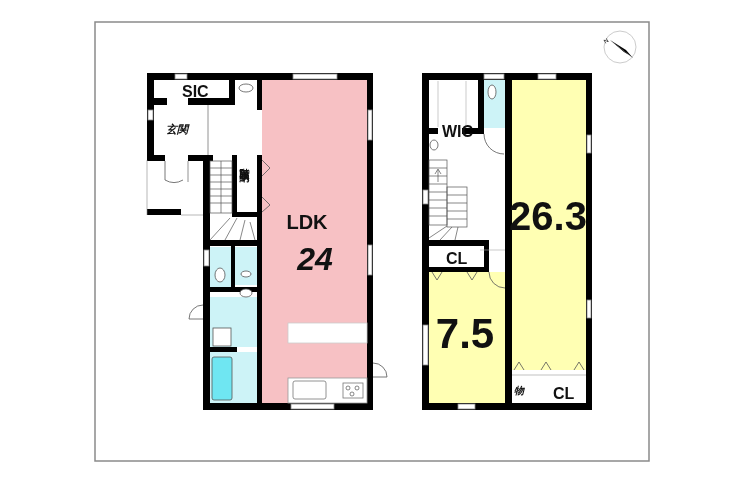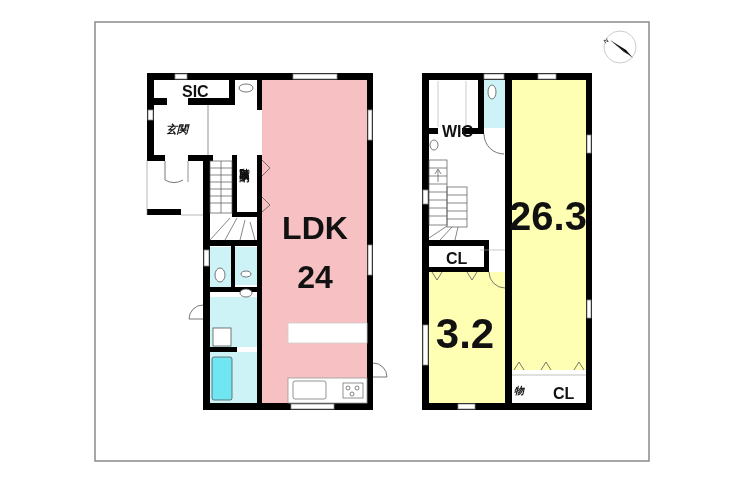--- a/index.html
+++ b/index.html
@@ -191,21 +191,21 @@
     <line x1="512" y1="375" x2="586" y2="375" stroke="#999" stroke-width="0.6"></line>
     <path d="M514,370 L519,362 L524,370" fill="none" stroke="#555" stroke-width="0.8"></path>
     <path d="M541,370 L546,362 L551,370" fill="none" stroke="#555" stroke-width="0.8"></path>
     <path d="M574,370 L579,362 L584,370" fill="none" stroke="#555" stroke-width="0.8"></path>
   </g>
 </svg>
 
 <div class="lbl small" style="left:182px;top:84px;">SIC</div>
 <div class="lbl jp" style="left:166px;top:124px;">玄関</div>
 <div class="lbl vert" style="left:239px;top:160px;">階段下収納</div>
-<div class="lbl big" style="left:268px;top:212px;width:94px;font-size:32px;">LDK</div>
-<div class="lbl big" style="left:268px;top:261px;width:94px;font-size:32px;">24</div>
+<div class="lbl big" style="left:260px;top:212px;width:94px;font-size:20px;">LDK</div>
+<div class="lbl big" style="left:268px;top:243px;width:94px;font-size:32px;font-style:italic;">24</div>
 
 <div class="lbl small" style="left:442px;top:98px;margin-top:26px;">WIC</div>
 <div class="lbl small" style="left:446px;top:251px;">CL</div>
 <div class="lbl big" style="left:508px;top:196px;width:80px;font-size:40px;">26.3</div>
-<div class="lbl big" style="left:430px;top:313px;width:70px;font-size:42px;">3.2</div>
+<div class="lbl big" style="left:430px;top:313px;width:70px;font-size:42px;">7.5</div>
 <div class="lbl jp" style="left:514px;top:386px;font-size:10px;">物</div>
 <div class="lbl small" style="left:553px;top:386px;">CL</div>
 
 </body></html>

